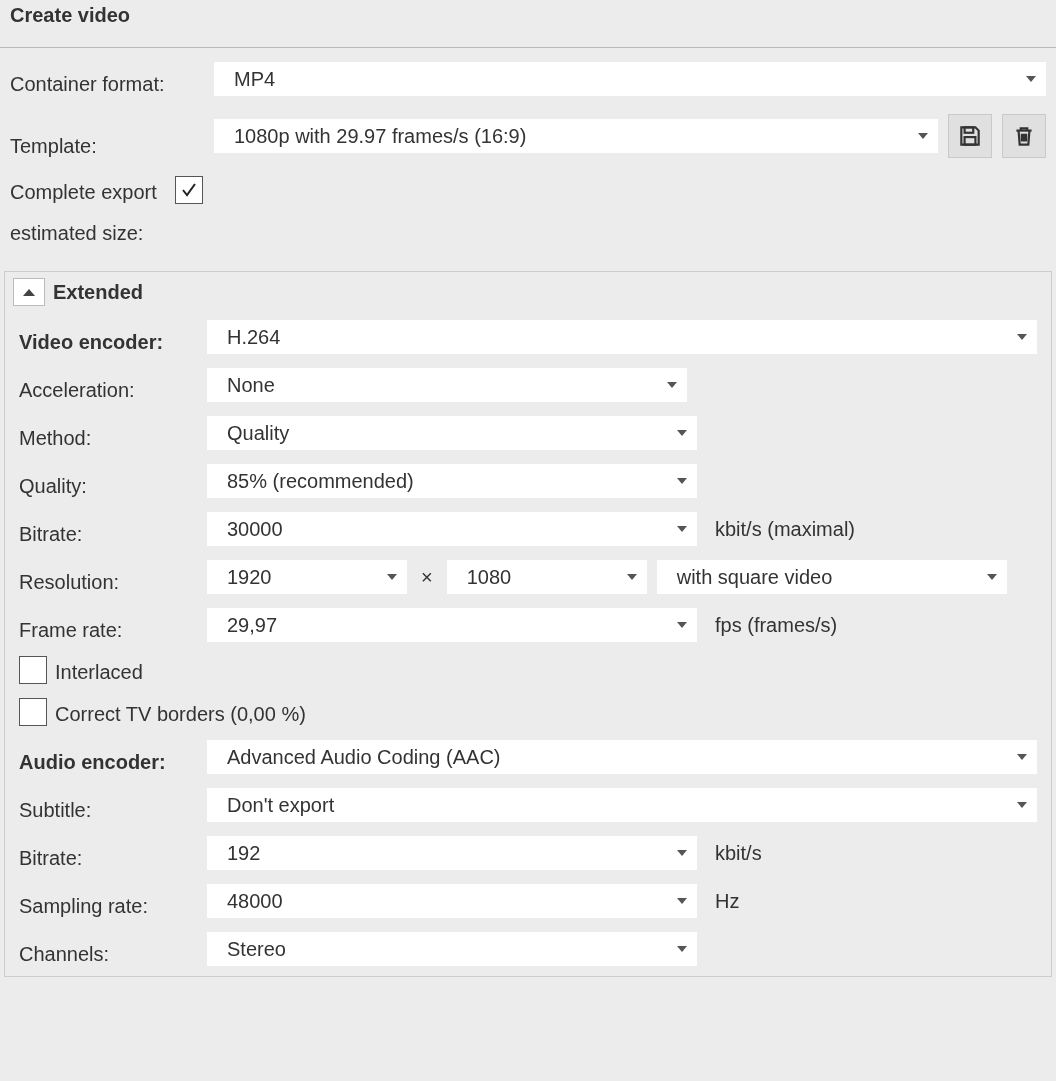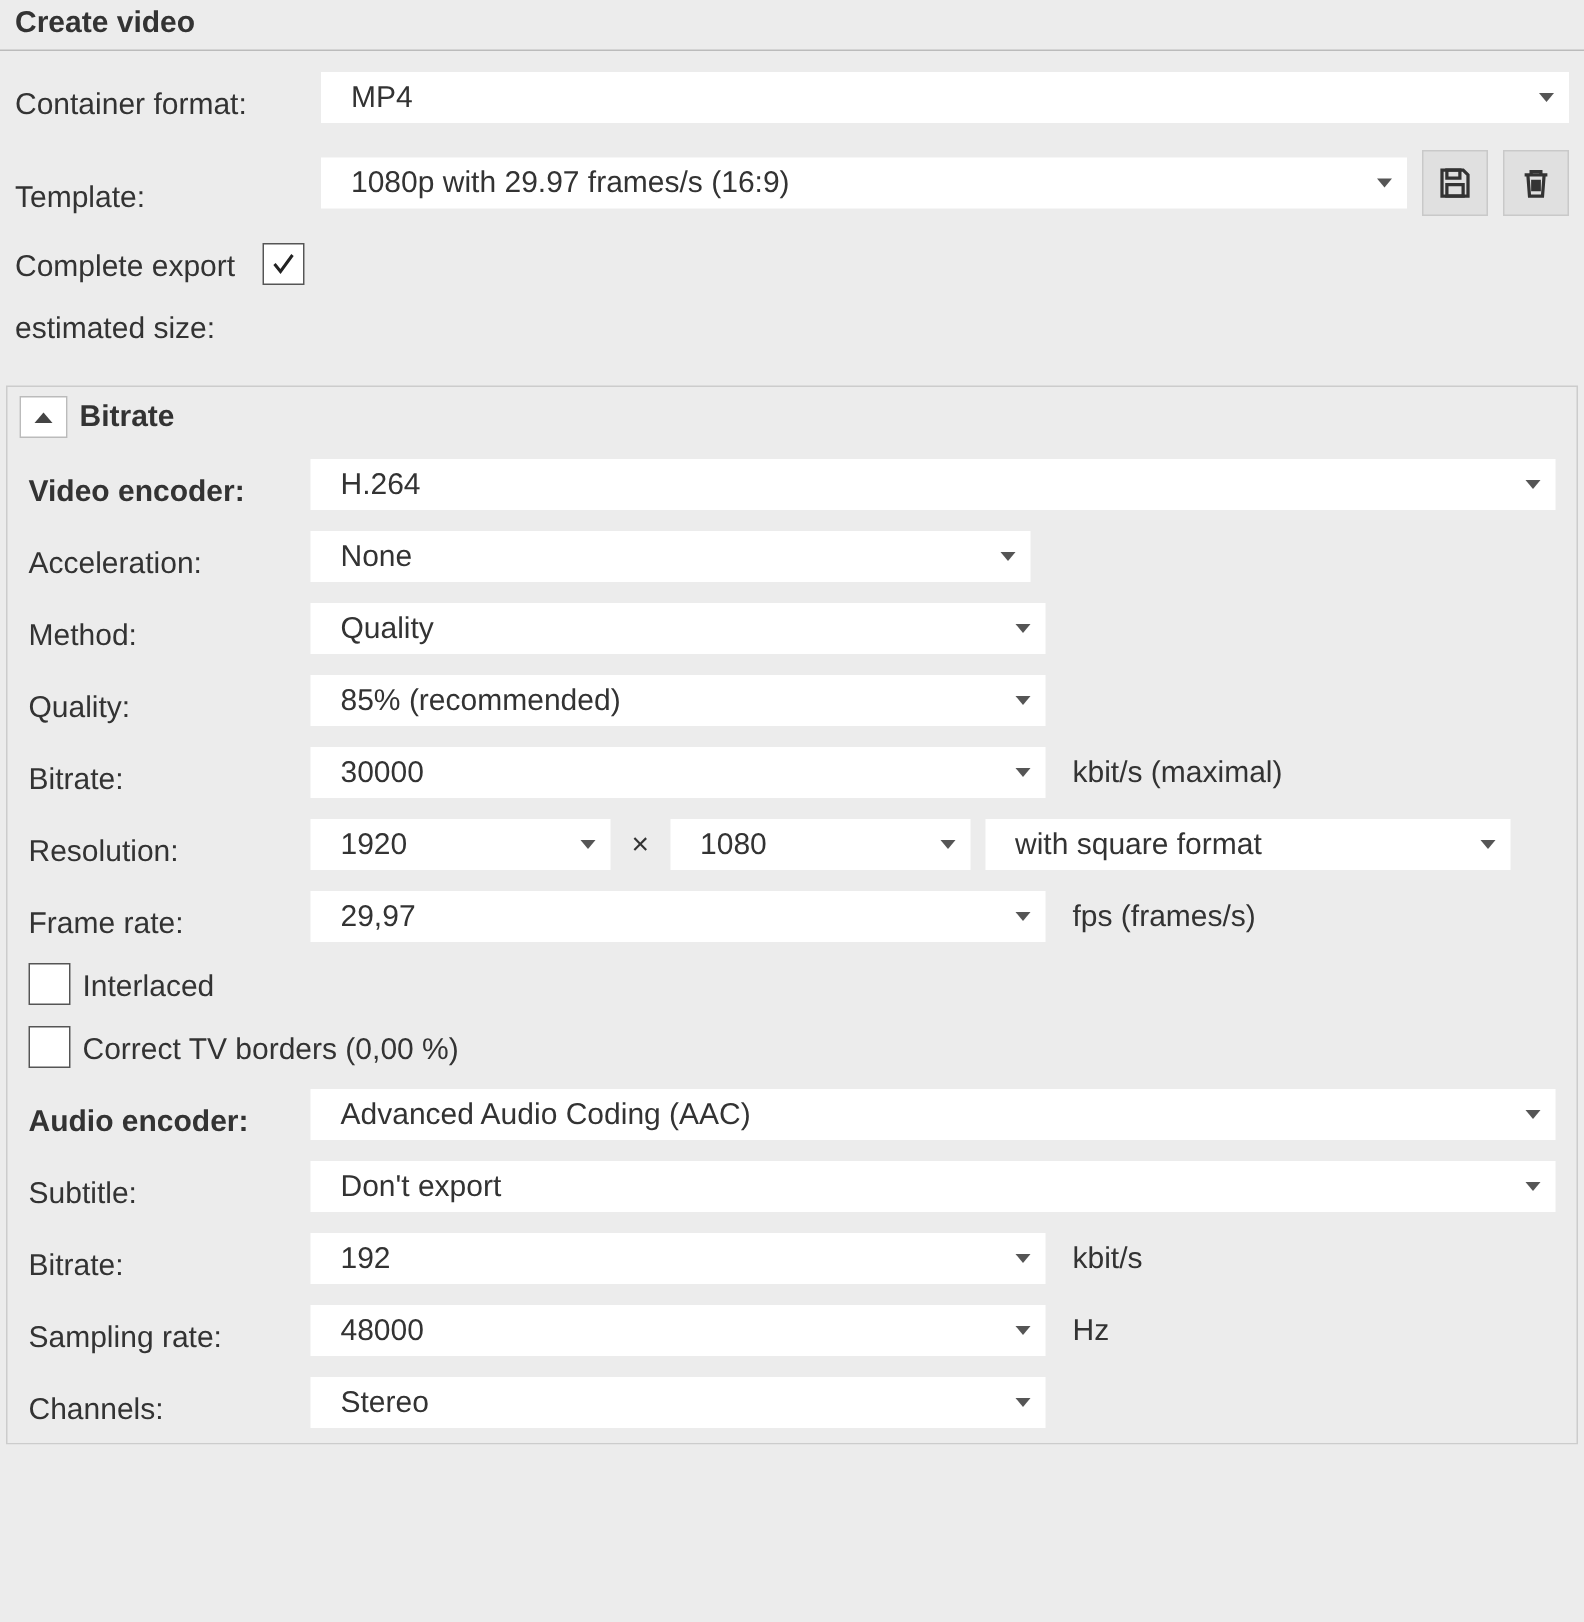--- a/index.html
+++ b/index.html
@@ -6,21 +6,21 @@
   body {
     font-family: "Segoe UI", Tahoma, sans-serif;
     font-size: 20px;
     color: #333;
     background: #ececec;
     width: 1056px;
     padding: 0;
   }
   .panel-title {
     font-weight: bold;
-    padding: 4px 10px 6px 10px;
+    padding: 4px 10px 20px 10px;
     border-bottom: 1px solid #bbb;
     font-size: 20px;
   }
   .form-area {
     padding: 14px 10px 10px 10px;
   }
   .row {
     display: flex;
     align-items: flex-end;
     margin-bottom: 18px;
@@ -184,21 +184,21 @@
     <div class="label-col">estimated size:</div>
   </div>
 
 </div>
 
 <div class="ext-panel">
   <div class="ext-header">
     <div class="collapse-btn">
       <span class="chev-up"></span>
     </div>
-    <span class="bold">Bitrate</span>
+    <span class="bold">Extended</span>
   </div>
 
   <div class="ext-body">
 
     <div class="row">
       <div class="label-col bold">Video encoder:</div>
       <div class="field-col">
         <div class="select-box">
           <span class="text">H.264</span>
           <span class="caret"></span>
@@ -253,21 +253,21 @@
         <div class="select-box w-200">
           <span class="text">1920</span>
           <span class="caret"></span>
         </div>
         <span class="res-sep">×</span>
         <div class="select-box w-200">
           <span class="text">1080</span>
           <span class="caret"></span>
         </div>
         <div class="select-box w-350">
-          <span class="text">with square format</span>
+          <span class="text">with square video</span>
           <span class="caret"></span>
         </div>
       </div>
     </div>
 
     <div class="row">
       <div class="label-col">Frame rate:</div>
       <div class="field-col">
         <div class="select-box w-490">
           <span class="text">29,97</span>

